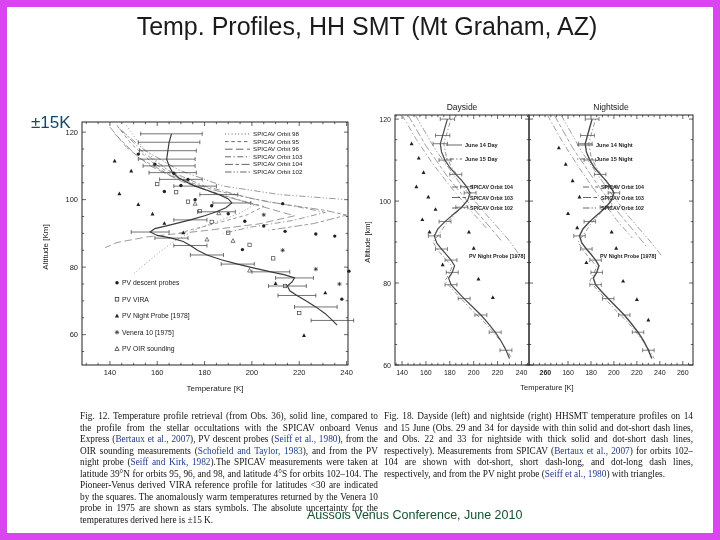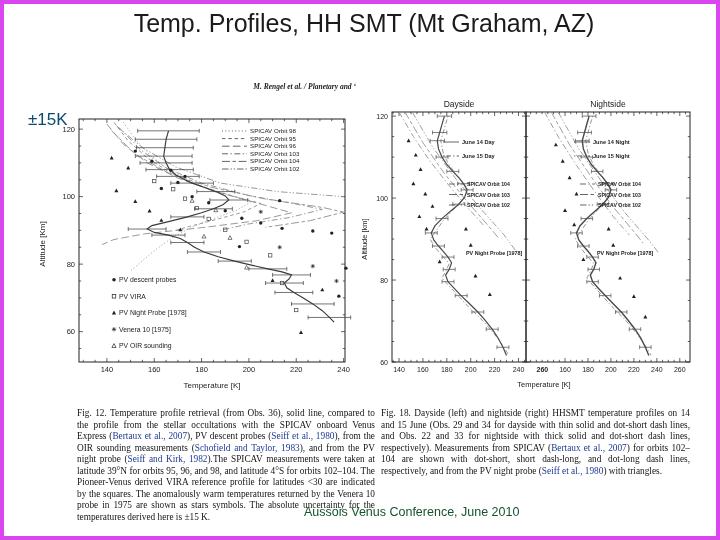--- a/index.html
+++ b/index.html
@@ -1,17 +1,17 @@
 <!DOCTYPE html>
 <html><head>
 <meta charset="utf-8">
 <style>
   html,body{margin:0;padding:0;background:#e8e8e8;}
   .slide{position:relative;width:720px;height:540px;background:#ffffff;overflow:hidden;
-         border:4px solid #d946ef;box-sizing:border-box;
+         border:7px solid #d946ef;box-sizing:border-box;
          font-family:"Liberation Sans",sans-serif;}
   .title-line{position:absolute;left:0;width:720px;text-align:center;color:#1b1b1b;
               font-size:25px;letter-spacing:0px;}
   #title1{top:5px;}
   #title2{top:36px;}
   .pm15{position:absolute;left:24px;top:106px;font-size:17px;color:#0c4a6e;}
   .jhdr{position:absolute;left:160px;top:78px;width:192px;text-align:right;
         font-family:"Liberation Serif",serif;font-style:italic;font-weight:bold;
         font-size:7.5px;color:#222;}
   svg.figsvg{position:absolute;}
@@ -24,21 +24,20 @@
   .caption .ref{color:#1f3a93;}
   .footer{position:absolute;left:300px;top:501px;font-size:12.5px;color:#14532d;}
   svg text{font-family:"Liberation Sans",sans-serif;fill:#222;}
 </style>
 </head>
 <body>
 
 <div class="slide">
   <div class="title-line" id="title1">Temp. Profiles, HH SMT (Mt Graham, AZ)</div>
   <div class="pm15">±15K</div>
-  <div class="jhdr">M. Rengel et al.  /  Planetary and ‘</div>
   <svg class="figsvg" id="fig12" viewBox="0 0 320 300">
       <g>
         <rect x="45" y="15" width="266" height="243" fill="none" stroke="#222" stroke-width="1"></rect>
         <line x1="49.259786476868356" y1="258" x2="49.259786476868356" y2="255.8" stroke="#222" stroke-width="0.7"></line>
         <line x1="49.259786476868356" y1="15" x2="49.259786476868356" y2="17.2" stroke="#222" stroke-width="0.7"></line>
         <line x1="61.09252669039148" y1="258" x2="61.09252669039148" y2="255.8" stroke="#222" stroke-width="0.7"></line>
         <line x1="61.09252669039148" y1="15" x2="61.09252669039148" y2="17.2" stroke="#222" stroke-width="0.7"></line>
         <line x1="72.92526690391462" y1="258" x2="72.92526690391462" y2="254" stroke="#222" stroke-width="0.7"></line>
         <line x1="72.92526690391462" y1="15" x2="72.92526690391462" y2="19" stroke="#222" stroke-width="0.7"></line>
         <line x1="84.75800711743776" y1="258" x2="84.75800711743776" y2="255.8" stroke="#222" stroke-width="0.7"></line>

